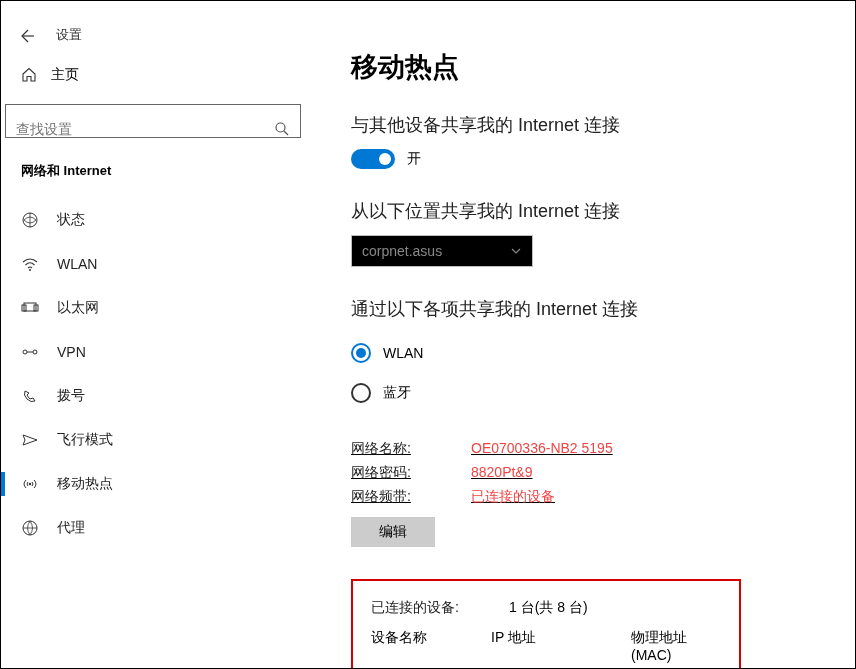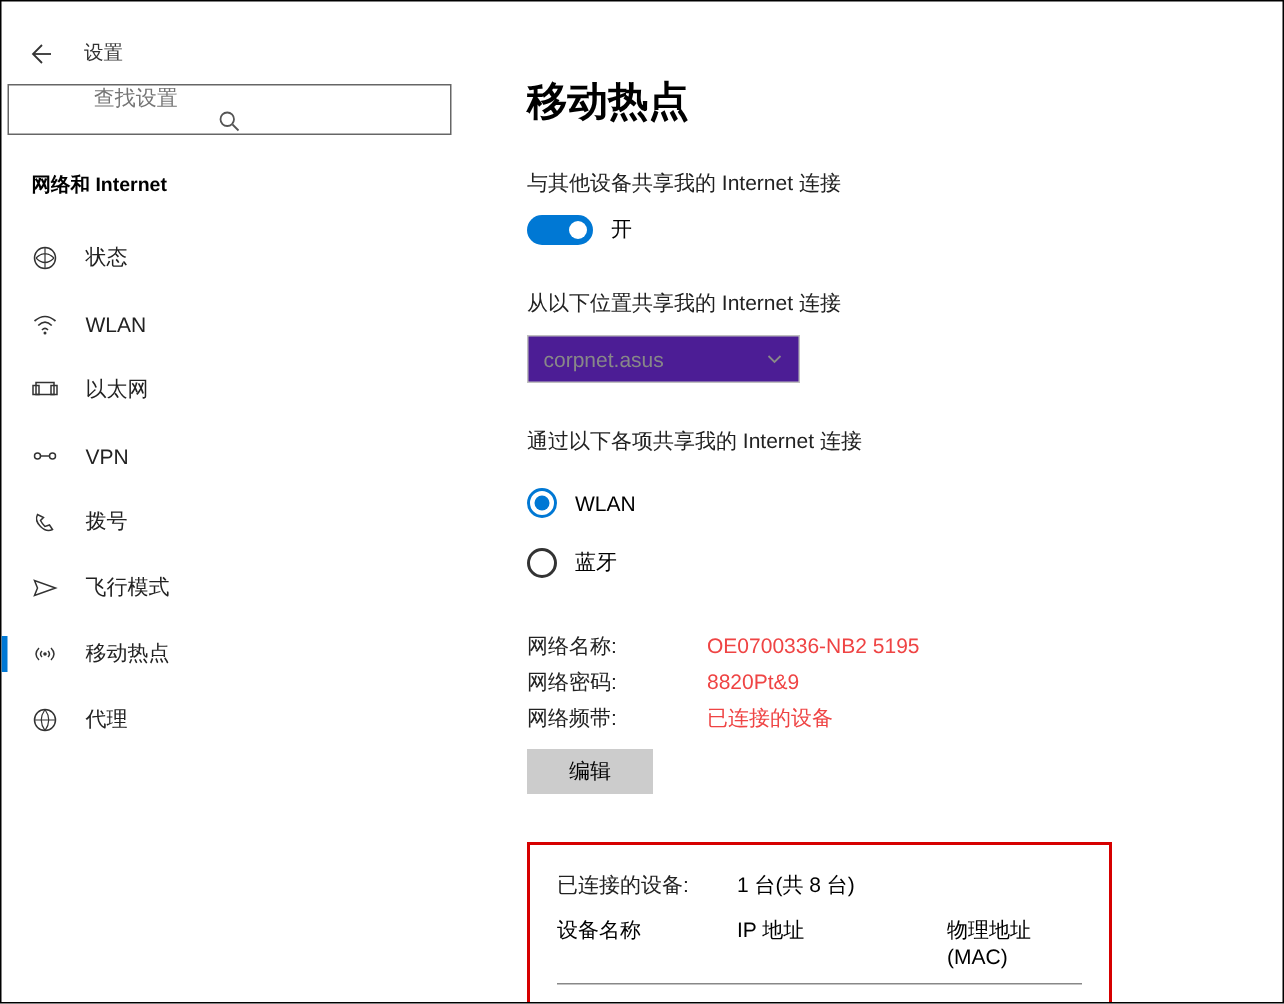--- a/index.html
+++ b/index.html
@@ -10,66 +10,66 @@
     .header-bar { position: absolute; top: 16px; left: 0; display: flex; padding: 10px 16px; gap: 20px; }
     .back-btn { cursor: pointer; font-size: 18px; color: #333; }
     .header-title { font-size: 13px; color: #333; }
     
     
     .sidebar { width: 320px; padding-top: 55px; border-right: 0; }
     .home-link { display: flex; align-items: center; gap: 14px; padding: 10px 20px; cursor: pointer; margin-bottom: 10px; }
     .home-link svg { width: 16px; height: 16px; }
     .home-link span { font-size: 14px; }
     
-    .search-box { margin: 0 20px 24px 4px; border: 1px solid #666; display: flex; align-items: center; height: 34px; padding: 0 10px; flex-direction: column; }
+    .search-box { margin: 0 20px 24px 4px; border: 1px solid #666; display: flex; align-items: flex-end; height: 34px; padding: 0 10px; }
     .search-box input { border: none; outline: none; flex: 1; font-size: 14px; background: transparent; }
     .search-box svg { width: 16px; height: 16px; color: #555; }
     
     .sidebar-section-title { font-size: 13px; font-weight: 600; padding: 0 20px 18px 20px; }
     
     .sidebar-item { display: flex; align-items: center; gap: 18px; padding: 13px 20px; cursor: pointer; position: relative; }
     .sidebar-item.active::before { content: ""; position: absolute; left: 0; top: 10px; bottom: 10px; width: 4px; background: #0078d4; }
     .sidebar-item .icon { width: 18px; height: 18px; display: flex; align-items: center; justify-content: center; color: #333; }
     .sidebar-item .label { font-size: 14px; color: #222; }
     
     
     .main { flex: 1; padding: 48px 0 20px 30px; overflow-y: auto; }
     .page-title { font-size: 27px; font-weight: 600; margin-bottom: 28px; }
     
-    .section-label { font-size: 14px; color: #222; margin-bottom: 12px; }
+    .section-label { font-size: 18px; color: #222; margin-bottom: 12px; }
     .section-label.sub { margin-top: 30px; }
     
     
     .toggle-row { display: flex; align-items: center; gap: 12px; margin-bottom: 8px; }
     .toggle { width: 44px; height: 20px; background: #0078d4; border-radius: 10px; position: relative; cursor: pointer; }
     .toggle .knob { width: 12px; height: 12px; background: #fff; border-radius: 50%; position: absolute; top: 4px; right: 4px; }
     .toggle-label { font-size: 14px; }
     
     
-    .select { width: 182px; height: 32px; border: 1px solid #bfbfbf; background: #4c1d95; display: flex; align-items: center; justify-content: space-between; padding: 0 10px; color: #888; font-size: 14px; margin-bottom: 6px; }
+    .select { width: 182px; height: 32px; border: 1px solid #bfbfbf; background: #000000; display: flex; align-items: center; justify-content: space-between; padding: 0 10px; color: #888; font-size: 14px; margin-bottom: 6px; }
     .select svg { width: 12px; height: 12px; }
     
     
     .radio-item { display: flex; align-items: center; gap: 12px; padding: 10px 0; cursor: pointer; }
     .radio { width: 20px; height: 20px; border: 2px solid #333; border-radius: 50%; display: flex; align-items: center; justify-content: center; }
     .radio.checked { border-color: #0078d4; }
     .radio.checked::after { content: ""; width: 10px; height: 10px; background: #0078d4; border-radius: 50%; }
     .radio-label { font-size: 14px; }
     
     
     .props { margin-top: 24px; }
-    .prop-row { display: flex; padding: 3px 0; font-size: 14px; }
+    .prop-row { display: flex; padding: 3px 0; font-size: 14px; text-decoration: underline; }
     .prop-label { width: 120px; color: #222; }
     .prop-value { color: #ef4444; }
     
     .edit-btn { margin-top: 8px; padding: 6px 28px; background: #ccc; border: none; font-size: 14px; cursor: pointer; }
     
     
     .devices-box { border: 2px solid #d60000; padding: 14px 18px 18px 18px; margin-top: 32px; width: 390px; }
-    .devices-header-row { display: flex; padding: 4px 0; font-size: 14px; }
+    .devices-header-row { display: flex; padding: 4px 0; font-size: 14px; gap: 18px; }
     .devices-header-row .prop-label { width: 120px; }
     .devices-table { margin-top: 8px; }
     .devices-table-header { display: flex; font-size: 14px; padding-bottom: 10px; border-bottom: 1px solid #888; }
     .devices-table-row { display: flex; font-size: 14px; padding-top: 14px; }
     .col-name { width: 120px; }
     .col-ip { width: 140px; }
     .col-mac { flex: 1; }
   </style>
 </head>
 <body>
@@ -79,20 +79,26 @@
     <svg width="20" height="20" viewBox="0 0 20 20">
         <path d="M12 4 L6 10 L12 16" stroke="#333" stroke-width="1.2" fill="none"></path>
         <path d="M6 10 L18 10" stroke="#333" stroke-width="1.2" fill="none"></path>
       </svg>
   </span>
   <span class="header-title">设置</span>
 </div>
 
 <div class="container">
   <div class="sidebar">
+    <div class="home-link">
+      <svg viewBox="0 0 16 16">
+          <path d="M2 7 L8 1.5 L14 7 L14 14 L10 14 L10 9.5 L6 9.5 L6 14 L2 14 Z" stroke="#333" stroke-width="1.1" fill="none"></path>
+        </svg>
+      <span>主页</span>
+    </div>
 
     <div class="search-box">
       <input type="text" placeholder="查找设置" style="">
       <svg viewBox="0 0 16 16">
           <circle cx="6.5" cy="6.5" r="4.5" stroke="#555" stroke-width="1.2" fill="none"></circle>
           <line x1="10" y1="10" x2="14" y2="14" stroke="#555" stroke-width="1.2"></line>
         </svg>
     </div>
 
     <div class="sidebar-section-title">网络和 Internet</div>

